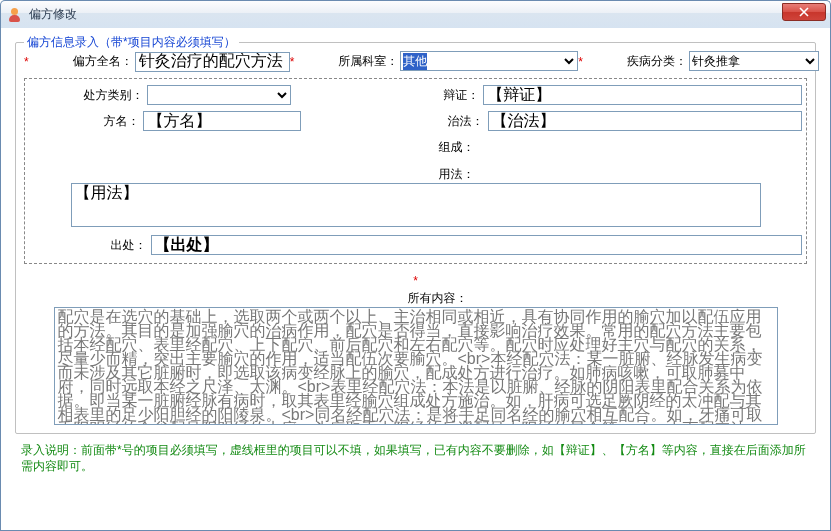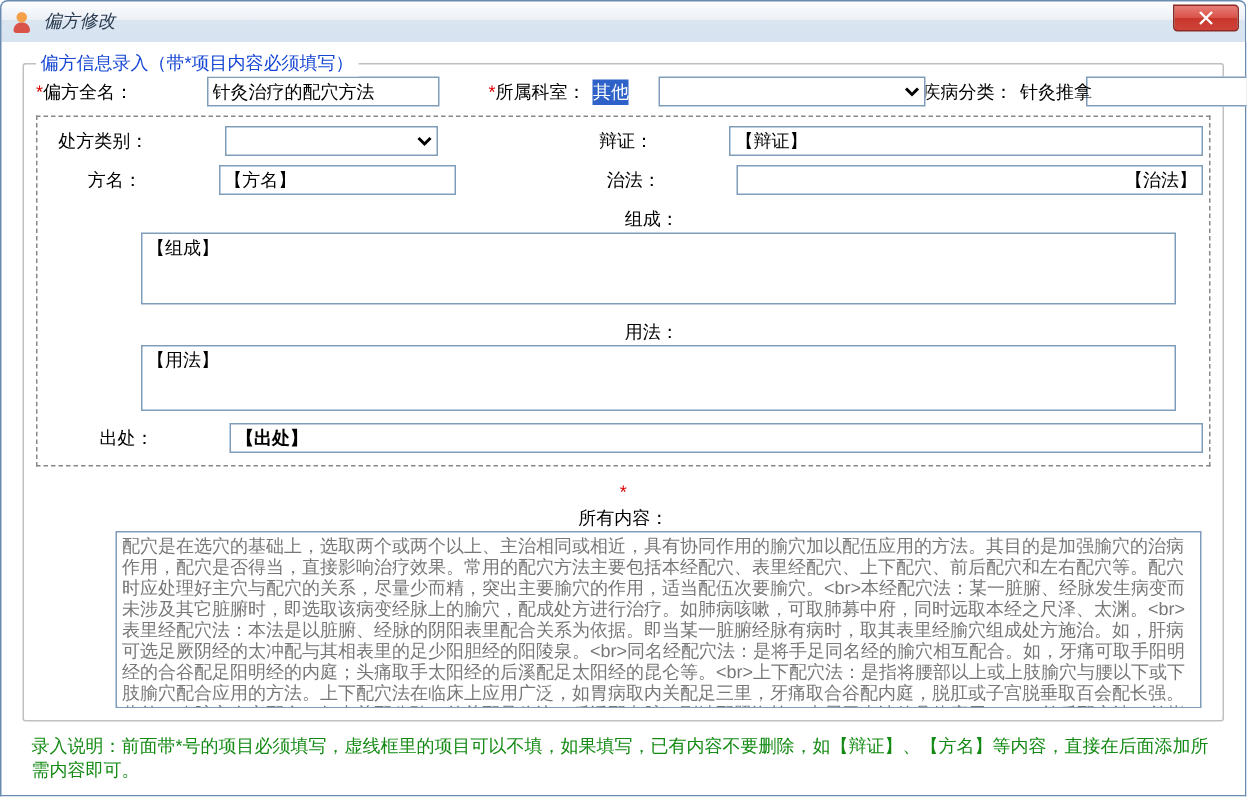--- a/index.html
+++ b/index.html
@@ -1,35 +1,35 @@
 <!DOCTYPE html>
 <html><head>
 <meta charset="utf-8">
 <style>
 * { box-sizing: border-box; margin: 0; padding: 0; }
 body { font-family: "SimSun", "宋体", sans-serif; font-size: 12px; background: #fff; width: 831px; height: 531px; overflow: hidden; }
 
-.titlebar { height: 28px; background: linear-gradient(to bottom, #fdfdfe 0%, #ebf0f6 45%, #dae5f0 46%, #d6e3f1 100%); border: 1px solid #6a8bb0; border-bottom: none; border-radius: 5px 5px 0 0; display: flex; align-items: center; padding: 0 6px; position: relative; font-style: italic; }
+.titlebar { height: 28px; background: linear-gradient(to bottom, #fdfdfe 0%, #ebf0f6 45%, #dae5f0 46%, #d6e3f1 100%); border: 1px solid #6a8bb0; border-bottom: none; border-radius: 5px 5px 0 0; display: flex; align-items: center; padding: 0 6px; position: relative; }
 .titlebar .icon { width: 16px; height: 16px; margin-right: 6px; display: inline-block; }
 .titlebar .title { color: #2b3b50; font-size: 12px; }
 .close-btn { position: absolute; right: 4px; top: 2px; width: 44px; height: 18px; background: linear-gradient(to bottom, #e77d77 0%, #d9534a 48%, #c8362c 52%, #cf433a 100%); border: 1px solid #8b2c24; border-radius: 0 3px 3px 3px; color: #fff; display: flex; align-items: center; justify-content: center; cursor: pointer; }
 .close-btn svg { width: 10px; height: 10px; }
 
 .window-body { border: 1px solid #6a8bb0; border-top: none; padding: 14px; height: 503px; background: #fff; }
 
 .groupbox { border: 1px solid #c0c0c0; border-radius: 2px; padding: 8px 8px 6px 8px; margin-bottom: 4px; position: relative; }
 .groupbox > .legend { position: absolute; top: -9px; left: 8px; background: #fff; padding: 0 3px; font-size: 12px; }
 .legend-blue { color: #1545d4; }
 
 .row { display: flex; align-items: center; margin-bottom: 2px; }
 .row.tall { align-items: center; flex-direction: column; }
-.lbl { text-align: right; padding-right: 4px; white-space: nowrap; }
+.lbl { text-align: right; padding-right: 4px; white-space: nowrap; margin-left: 44px; }
 .req { color: #d00; }
 
-input.txt, select.sel, textarea.txt { border: 1px solid #7f9db9; background: #fff; font-family: inherit; font-size: 12px; padding: 2px 3px; margin-left: 47px; }
+input.txt, select.sel, textarea.txt { border: 1px solid #7f9db9; background: #fff; font-family: inherit; font-size: 16px; padding: 2px 3px; }
 input.txt { height: 20px; }
 select.sel { height: 20px; }
 textarea.txt { resize: none; line-height: 14px; }
 
 .dashed-box { border: 1px dashed #888; padding: 6px 4px; margin-top: 6px; }
 
 .footer-note { color: #138a13; padding: 4px 6px 2px 6px; line-height: 16px; }
 
 .highlight { background: #2f62c8; color: #fff; text-align: right; }
 
@@ -81,25 +81,24 @@
         <select class="sel" style="width:158px" value=""><option></option></select>
         <span style="width:120px"></span>
         <span class="lbl" style="width:40px">辩证：</span>
         <input class="txt" style="width: 352px;" value="【辩证】">
       </div>
       <div class="row" style="margin-top:6px">
         <span class="lbl" style="width:82px">方名：</span>
         <input class="txt" style="width: 158px;" value="【方名】">
         <span style="width:120px"></span>
         <span class="lbl" style="width:40px">治法：</span>
-        <input class="txt" style="width: 368px; text-align: right;" value="【治法】">
+        <input class="txt" style="width: 368px;" value="【治法】">
       </div>
       <div class="row tall" style="margin-top:6px">
         <span class="lbl" style="width:82px;padding-top:2px">组成：</span>
-        <textarea class="txt" style="width: 690px; height: 48px;">【组成】</textarea>
       </div>
       <div class="row tall" style="margin-top:8px">
         <span class="lbl" style="width:82px;padding-top:2px">用法：</span>
         <textarea class="txt" style="width: 690px; height: 44px;">【用法】</textarea>
       </div>
       <div class="row" style="margin-top:8px">
         <span class="lbl" style="width:82px">出处：</span>
         <input class="txt" style="width: 690px; font-weight: bold;" value="【出处】">
       </div>
     </div>

